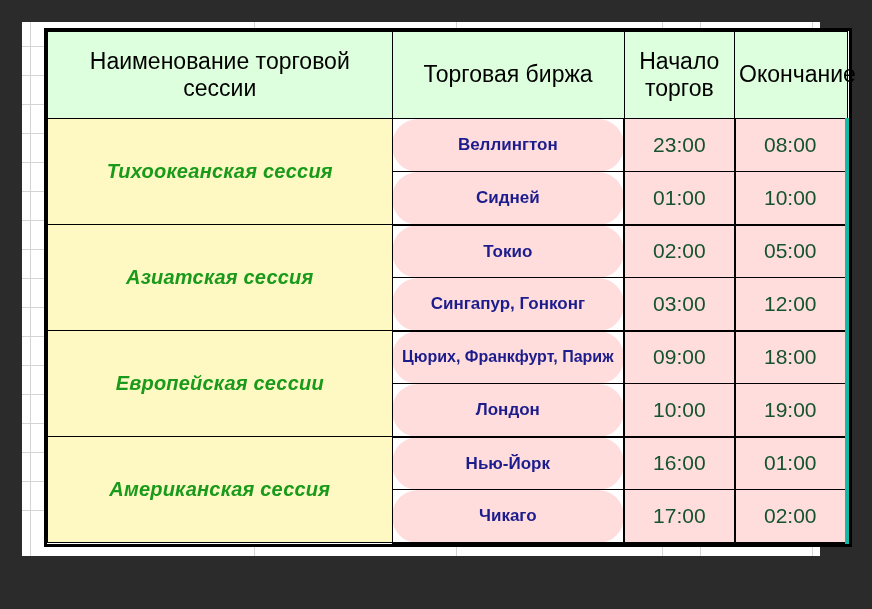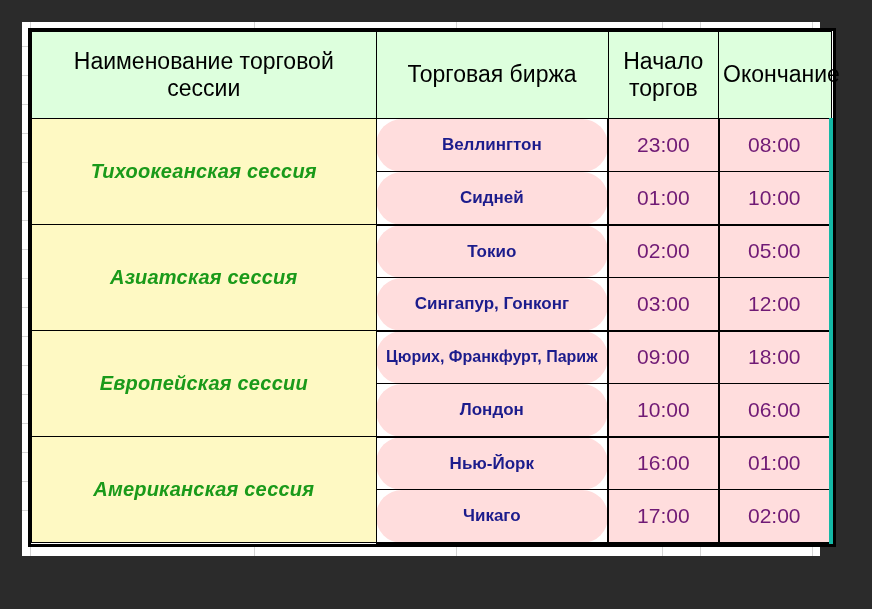--- a/index.html
+++ b/index.html
@@ -27,21 +27,21 @@
   .sheet-grid-h, .sheet-grid-v {
     position: absolute;
     background: #d4d4d4;
   }
   .sheet-grid-h { left: 0; width: 100%; height: 1px; }
   .sheet-grid-v { top: 0; height: 100%; width: 1px; }
 
   
   .tbl-wrap {
     position: absolute;
-    left: 28px;
+    left: 44px;
     top: 28px;
     width: 808px;
     border: 3px solid #000000;
     box-sizing: border-box;
     background: #ffffff;
   }
   table.schedule {
     border-collapse: collapse;
     width: 100%;
     table-layout: fixed;
@@ -97,21 +97,21 @@
     border-right: 2px solid #000000;
     border-top: 1px solid #4a2020;
     border-bottom: 1px solid #4a2020;
     border-radius: 26px;
   }
   td.exchange.multiline { font-size: 16px; text-align: center; }
 
   
   td.time {
     background: #ffdddd;
-    color: #701a75;
+    color: #14532d;
     font-size: 21px;
     font-weight: normal;
     border-top: 1px solid #4a2020;
     border-bottom: 1px solid #4a2020;
     margin-top: 32px;
   }
   td.time.start { border-right: 2px solid #000000; border-left: 2px solid #000000; }
   td.time.end   { border-right: 4px solid #14b8a6; }
 
   tbody tr { height: 53px; }
@@ -192,21 +192,21 @@
 
       <tr>
         <td class="session" rowspan="2">Европейская сессии</td>
         <td class="exchange multiline">Цюрих, Франкфурт, Париж</td>
         <td class="time start">09:00</td>
         <td class="time end">18:00</td>
       </tr>
       <tr class="block-end">
         <td class="exchange">Лондон</td>
         <td class="time start">10:00</td>
-        <td class="time end">06:00</td>
+        <td class="time end">19:00</td>
       </tr>
 
       <tr>
         <td class="session" rowspan="2">Американская сессия</td>
         <td class="exchange">Нью-Йорк</td>
         <td class="time start">16:00</td>
         <td class="time end">01:00</td>
       </tr>
       <tr class="block-end">
         <td class="exchange">Чикаго</td>

